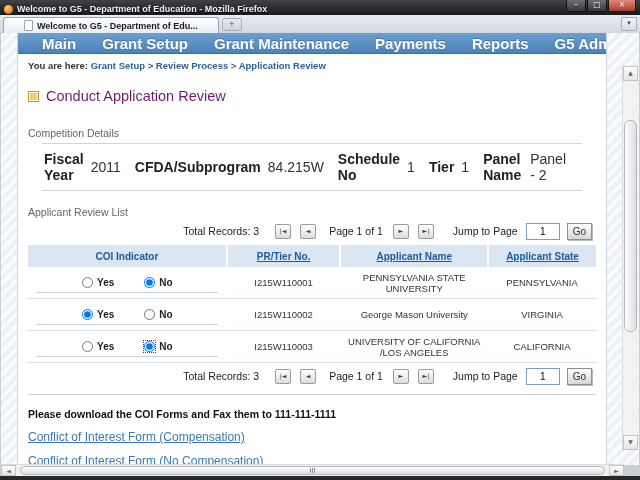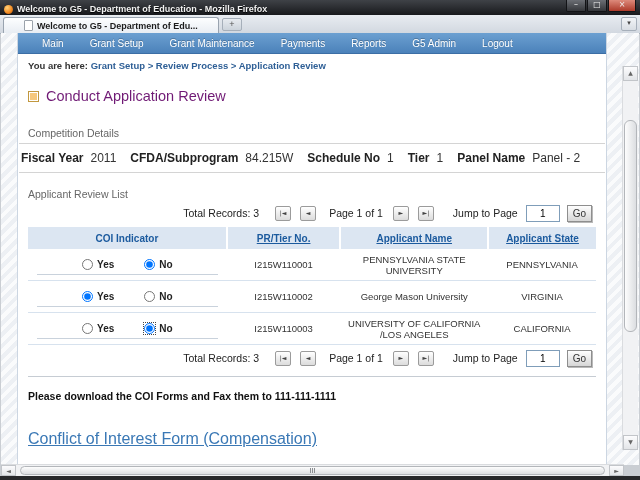--- a/index.html
+++ b/index.html
@@ -36,21 +36,21 @@
 
   
   .browser-content{position:absolute;top:33px;left:1px;right:1px;bottom:15px;
     background:repeating-linear-gradient(135deg,#fafbfc 0 4px,#edf0f4 4px 8px)}
   .page{position:absolute;left:16px;top:0;bottom:0;width:588px;background:#fff;
     border-left:1px solid #ccd6e2;border-right:1px solid #ccd6e2;overflow:hidden}
 
   
   .navbar{height:20px;background:linear-gradient(#6ca0d1,#4b82ba);border-bottom:1px solid #3c6ea5;
     display:flex;align-items:center;gap:26px;padding:0 0 0 24px}
-  .nav-item{color:#fff;font-weight:normal;font-size:10px;cursor:pointer;white-space:nowrap;
+  .nav-item{color:#fff;font-weight:bold;font-size:15px;cursor:pointer;white-space:nowrap;
     text-shadow:0 -1px 0 rgba(0,0,0,.25)}
 
   
   .breadcrumb{padding:6px 10px 0 10px;font-size:9.5px}
   .bc-prefix{font-weight:bold;color:#333}
   .bc-path{font-weight:bold;color:#2e5f96;cursor:pointer}
 
   
   .page-title{margin:17px 0 0 10px;display:flex;align-items:center;gap:7px}
   .title-icon{width:9px;height:9px;background:#f6c87d;border:1px solid #c2983f;
@@ -60,22 +60,22 @@
   
   .tabstrip{margin:13px 10px 0 10px;border-bottom:2px solid #6b95c4;display:flex}
   .ctab{margin-left:10px;border:1px solid #8fa8c8;border-bottom:none;background:#fff;cursor:pointer;
     padding:2px 14px 3px 8px;display:flex;gap:6px;align-items:center;
     font-size:10.5px;font-weight:bold;color:#1f5c99}
   .ctab-icon{width:7px;height:7px;border:1px solid #6b95c4;background:#eef4fa;position:relative}
   .ctab-icon::after{content:"";position:absolute;left:1px;top:1px;width:3px;height:3px;background:#f0a030}
 
   
   .section-label{font-size:10.5px;color:#666;margin:23px 0 4px 10px}
-  .details-row{margin:0 1px;border-top:1px solid #d4d4d4;border-bottom:1px solid #d4d4d4;
-    padding:7px 2px;font-size:12px;display:flex;align-items:center}
+  .details-row{margin:0 24px;border-top:1px solid #d4d4d4;border-bottom:1px solid #d4d4d4;
+    padding:7px 2px;font-size:14px;display:flex;align-items:center}
   .dl{font-weight:bold;color:#222;margin-right:7px}
   .dv{color:#333;margin-right:14px}
   .list-label{font-size:10.5px;color:#666;margin:15px 0 0 10px}
 
   
   .pagebar{display:flex;align-items:center;justify-content:flex-end;
     font-size:10.5px;color:#222;margin:4px 14px 5px 10px;height:18px}
   .pg-total{margin-right:16px}
   .pgbtn{width:14px;height:13px;cursor:pointer;flex:0 0 auto;
     background:linear-gradient(#fff,#dcdcdc);border:1px solid #9b9b9b;border-radius:2px;
@@ -99,21 +99,21 @@
     border-bottom:1px solid #d7e2ee;vertical-align:middle}
   .coi-wrap{display:flex;justify-content:center;gap:30px;border-bottom:1px solid #c9d2dc;
     padding-bottom:4px;margin:4px 8px 0 8px}
   .radio-opt{display:flex;align-items:center;gap:4px;font-size:10px;font-weight:bold;color:#222}
   .radio-opt input{width:11px;height:11px;margin:0;cursor:pointer}
   input.focus-ring{outline:1px dotted #444}
 
   
   .rule{margin:9px 10px 0 10px;border-top:1px solid #c6ccd3}
   .fax-note{margin:13px 0 0 10px;font-size:10.5px;font-weight:bold;color:#111}
-  .coi-link{display:block;margin:28px 0 0 10px;font-size:16px;color:#3a78b5;
+  .coi-link{display:block;margin:10px 0 0 10px;font-size:12px;color:#3a78b5;
     text-decoration:underline;cursor:pointer;width:fit-content}
 
   
   .vscroll{position:absolute;right:1px;top:33px;width:15px;bottom:15px;
     background:#f1f2f4;border-left:1px solid #dadcdf}
   .sbtn{height:13px;background:linear-gradient(#fcfcfd,#e3e5e8);border:1px solid #c2c5c9;
     font-size:6px;text-align:center;line-height:12px;color:#666;cursor:pointer;
     font-family:"DejaVu Sans",sans-serif}
   .sbtn.down{position:absolute;bottom:0;left:0;right:0}
   .vthumb{position:absolute;top:54px;left:1px;right:1px;height:210px;cursor:pointer;

